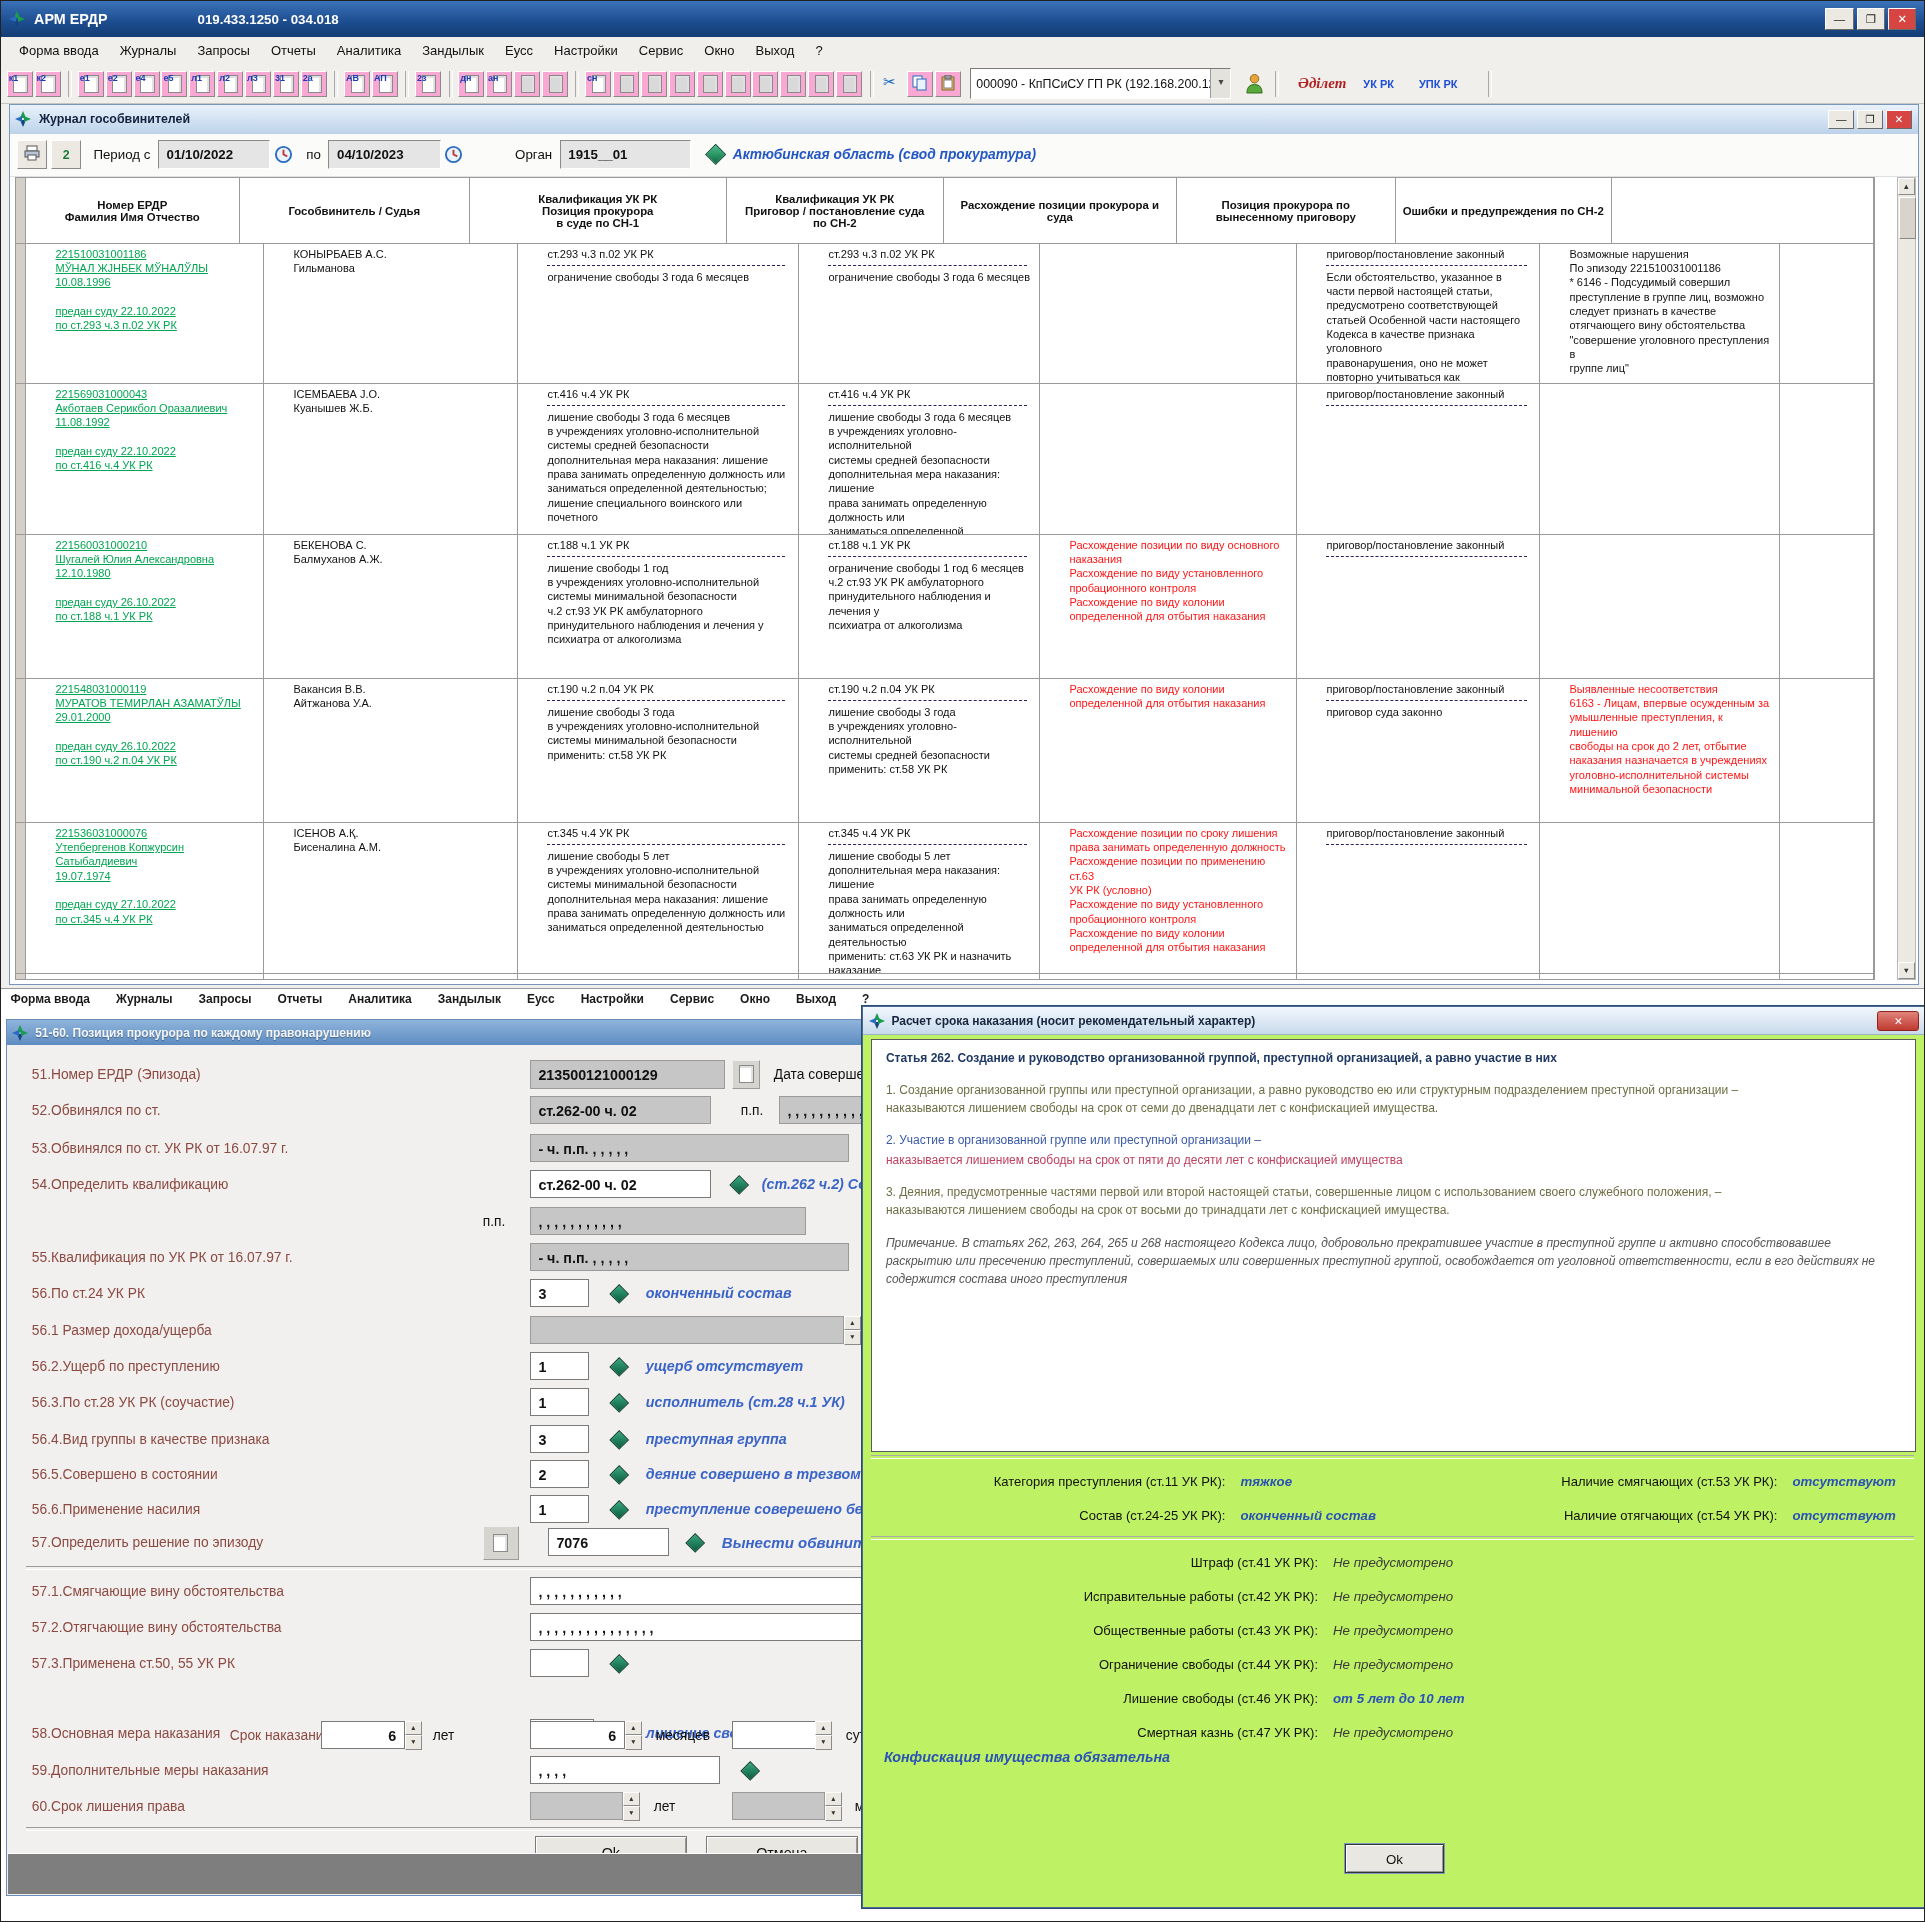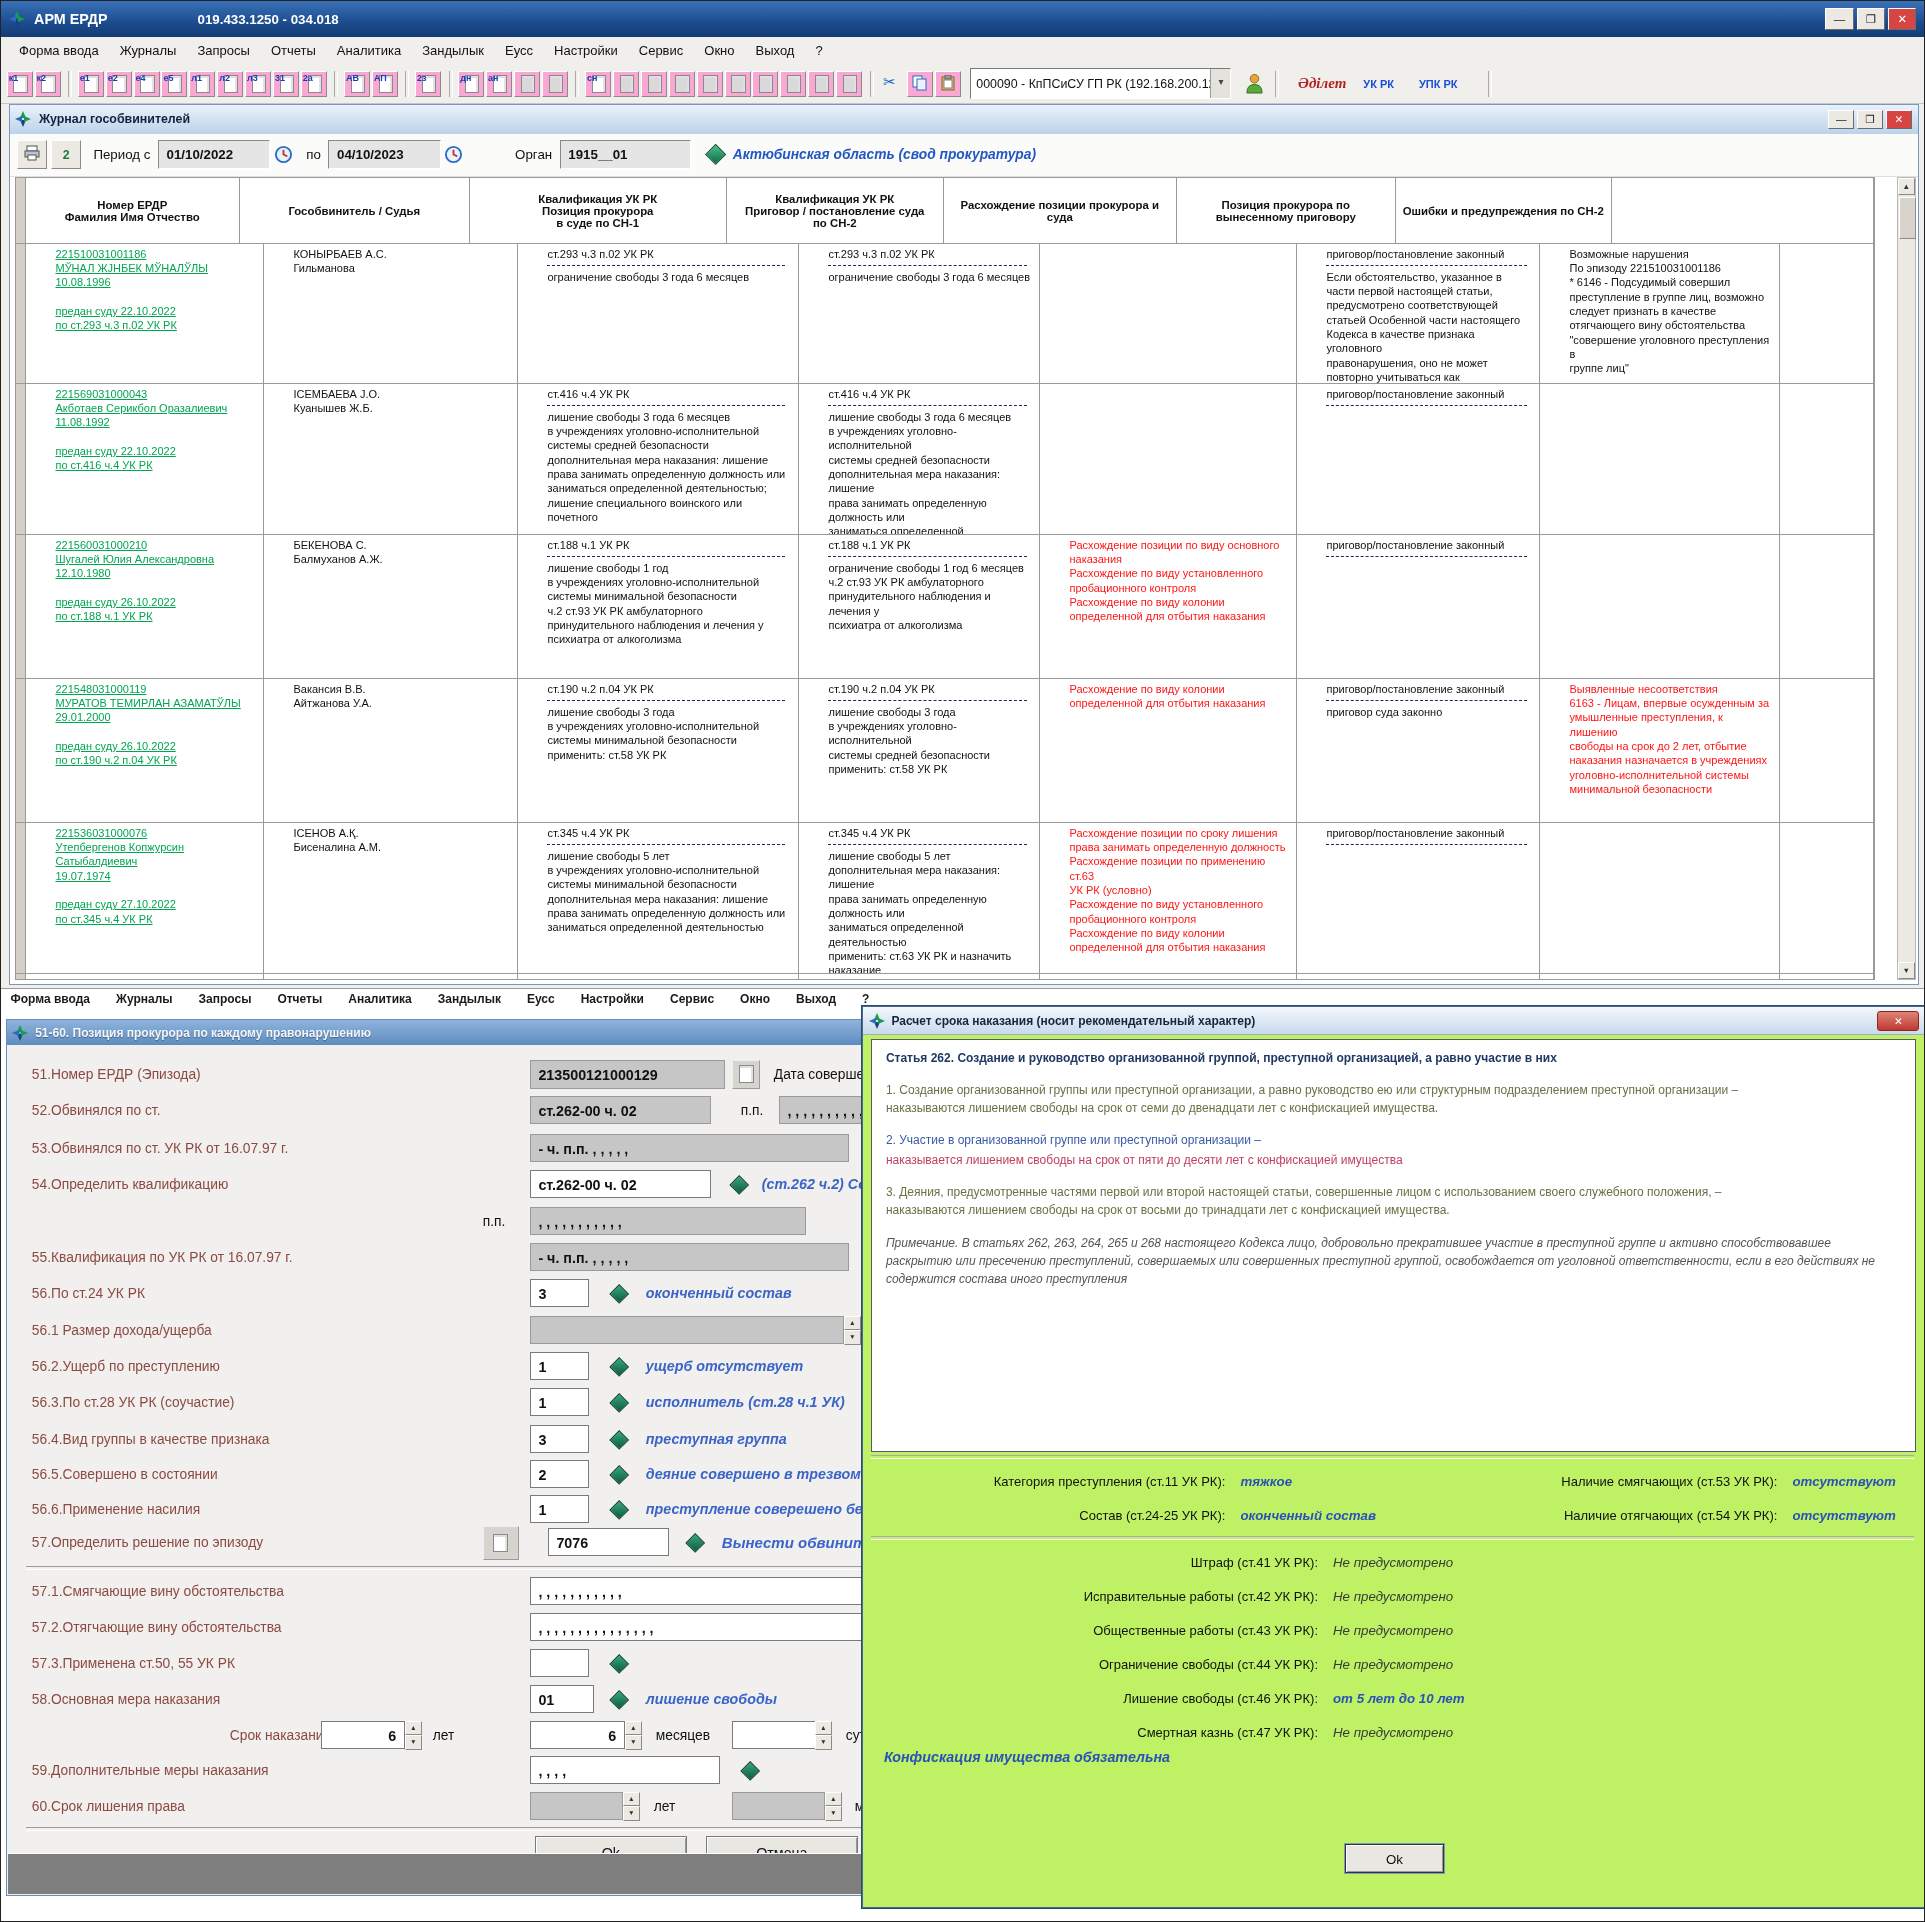--- a/index.html
+++ b/index.html
@@ -751,21 +751,21 @@
         <span class="flab">57.2.Отягчающие вину обстоятельства</span>
         <span class="finput" style="left:523px;width:430px;border-right:none;">, , , , , , , , , , , , , , ,</span>
       </div>
 
       <div class="frow" style="top:602px;">
         <span class="flab">57.3.Применена ст.50, 55 УК РК</span>
         <span class="finput" style="left:523px;width:59px;"></span>
         <span class="dmnd" style="left:605px;"></span>
       </div>
 
-      <div class="frow" style="top:638px;">
+      <div class="frow" style="top:672px;">
         <span class="flab">58.Основная мера наказания</span>
         <span class="finput" style="left:523px;width:64px;">01</span>
         <span class="dmnd" style="left:605px;"></span>
         <span class="fhint" style="left:639px;">лишение свободы</span>
       </div>
 
       <div class="frow" style="top:674px;">
         <span class="flab" style="left:223px;color:#8c4a42;">Срок наказания</span>
         <span class="finput right" style="left:314px;width:84px;">6</span>
         <span class="spinbtns" style="left:398px;">

